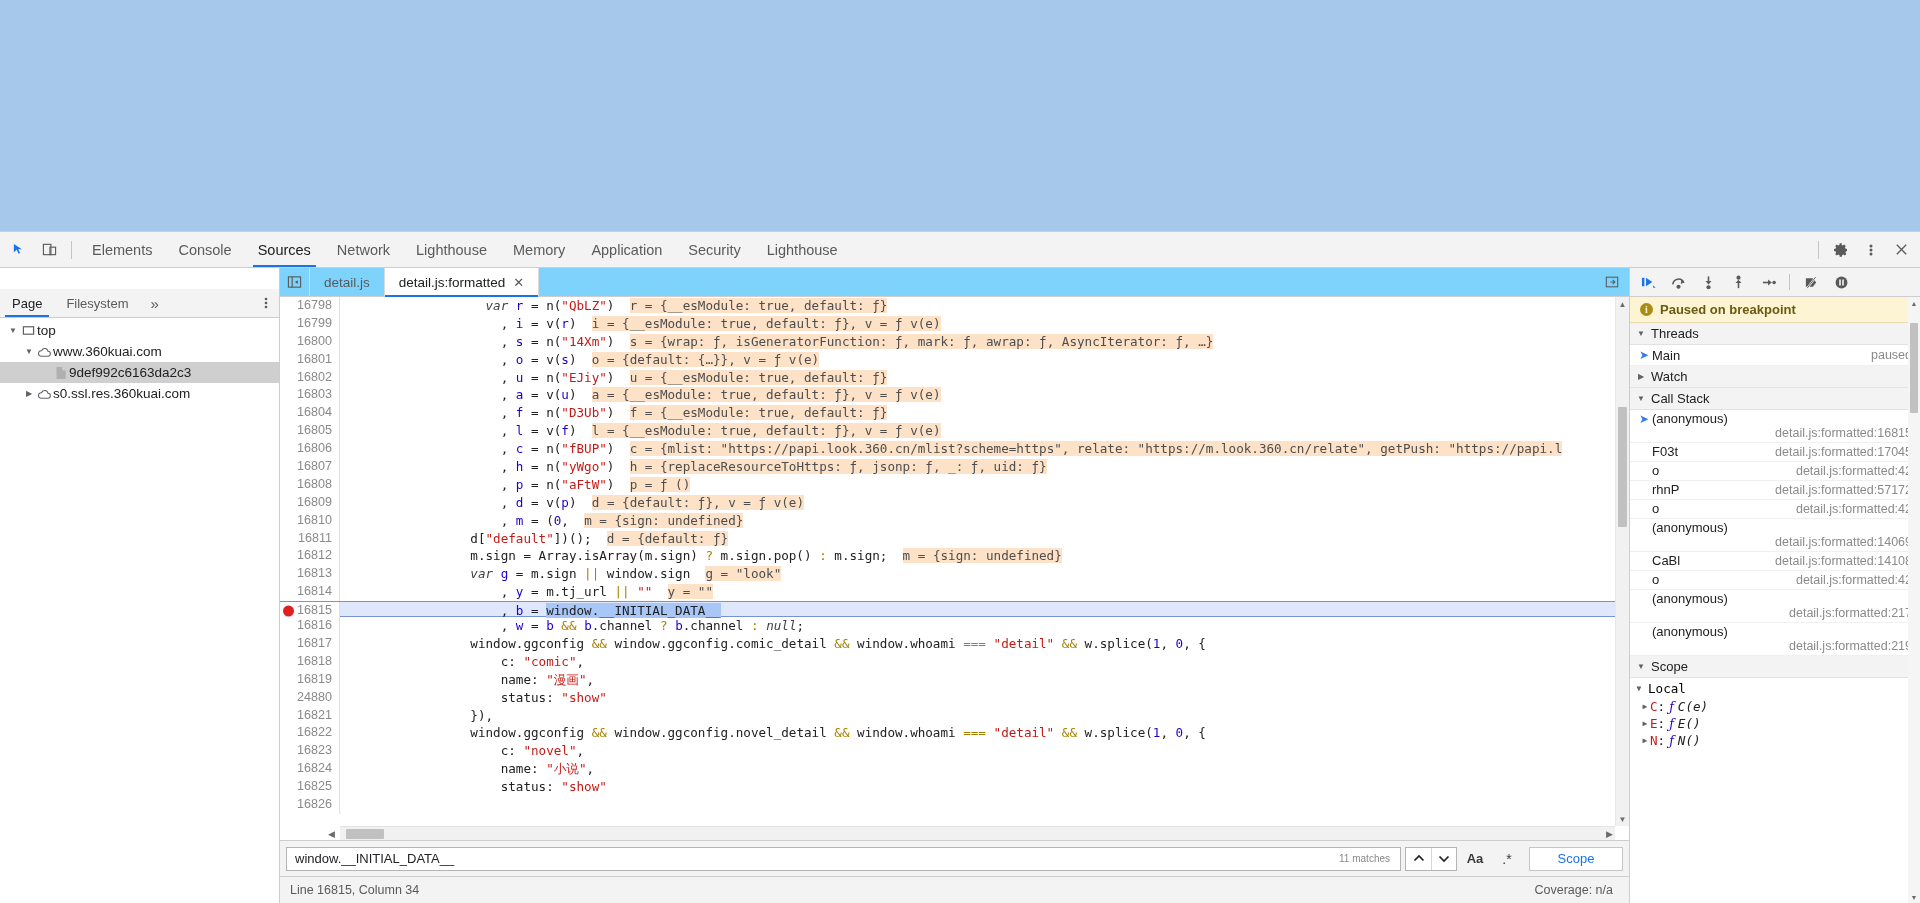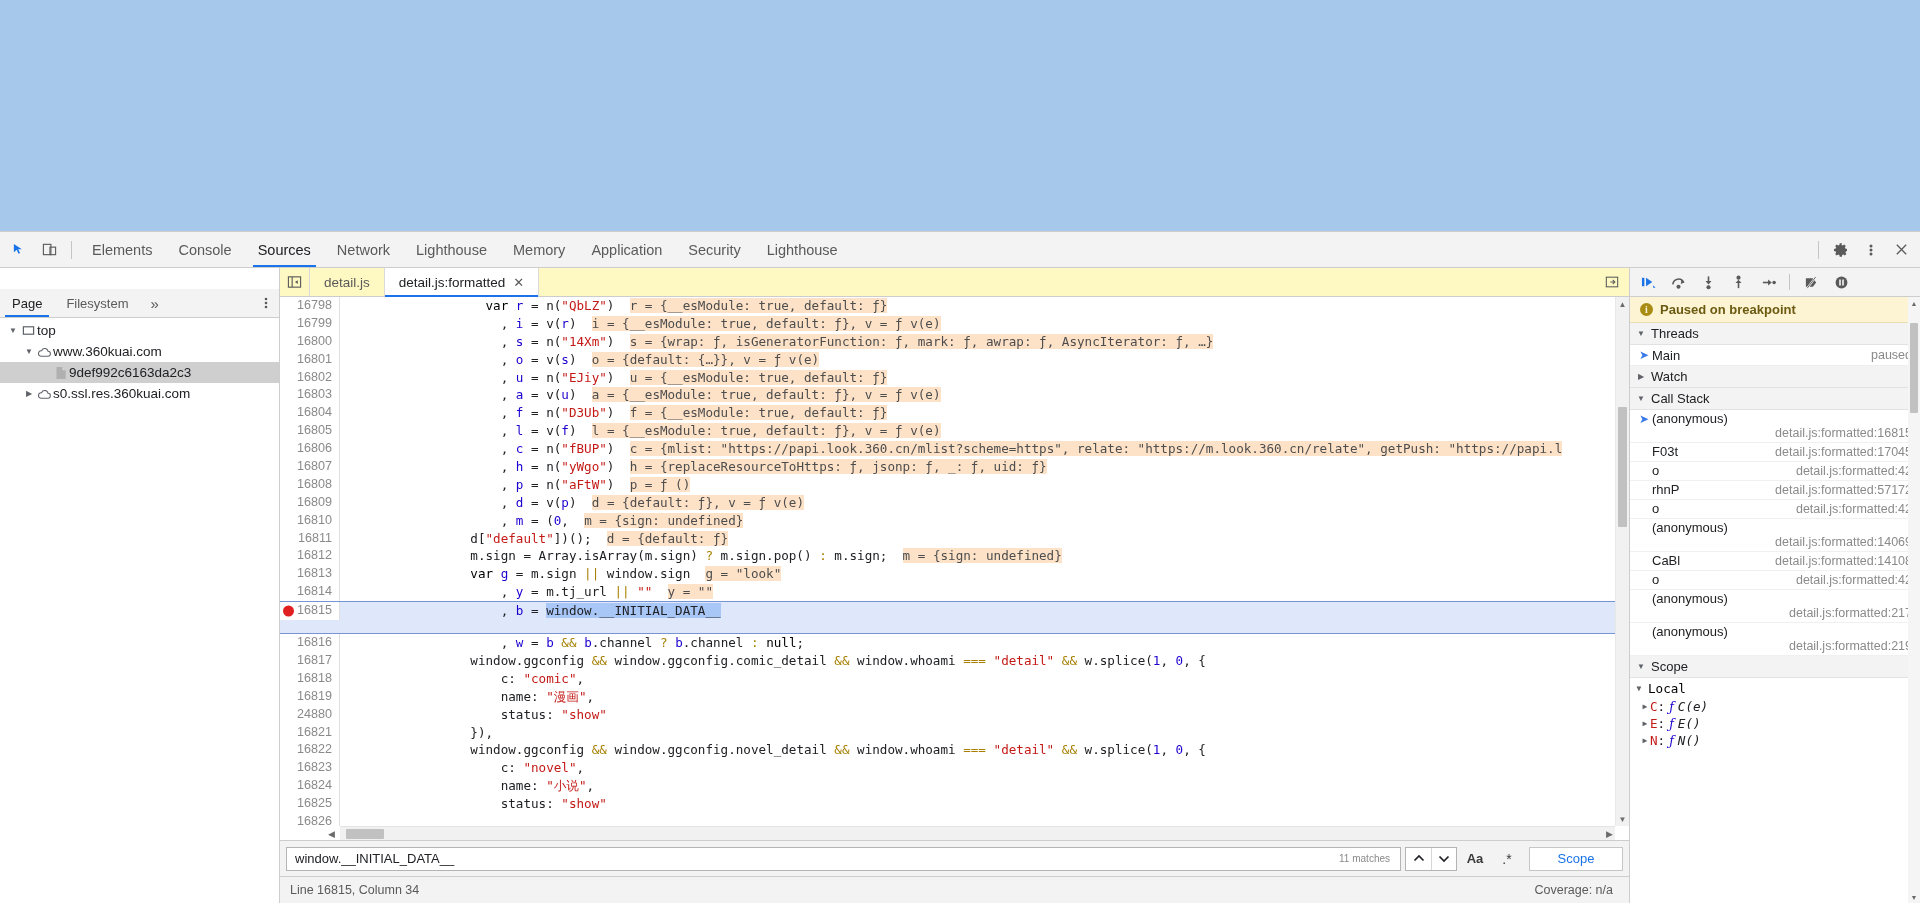--- a/index.html
+++ b/index.html
@@ -88,21 +88,21 @@
     width: 14px; flex: 0 0 14px; display: flex; align-items: center; justify-content: center;
     color: #5f6368; font-size: 8px;
   }
   .tree-ico { width: 17px; flex: 0 0 17px; display: flex; align-items: center; justify-content: center; }
 
   
   .editor-col { flex: 1 1 auto; display: flex; flex-direction: column; min-width: 0; min-height: 0; border-right: 1px solid #cdcdcd; }
   .editor-tabbar {
     height: 29px; flex: 0 0 29px;
     display: flex; align-items: stretch;
-    background: #fef9c3; border-bottom: 1px solid #cdcdcd;
+    background: #7dd3fc; border-bottom: 1px solid #cdcdcd;
   }
   .ed-sidebar-toggle { width: 30px; display:flex; align-items:center; justify-content:center; cursor:pointer; border-right: 1px solid #dadada; }
   .ed-tab {
     padding: 0 14px; display: flex; align-items: center; gap: 8px;
     font-size: 13.5px; color: #5a5a5a; cursor: pointer; position: relative;
     border-right: 1px solid #dadada;
   }
   .ed-tab.active { background: #fff; color: #202124; }
   .ed-tab.active::after {
     content: ""; position: absolute; left: 0; right: 0; bottom: -1px;
@@ -113,34 +113,34 @@
 
   
   .code-wrap { flex: 1 1 auto; position: relative; overflow: hidden; background: #fff; min-height: 0; }
   .code-scroll { position:absolute; inset: 0 14px 14px 0; overflow: hidden; }
   .code-line {
     display: flex; align-items: flex-start;
     height: 17.9px; line-height: 17.9px;
     font-family: "DejaVu Sans Mono", monospace;
     font-size: 12.6px; white-space: pre;
   }
-  .code-line.current { background: #dfe7fb; border-top: 1px solid #7694d4; border-bottom: 1px solid #7694d4; height: 33px; }
+  .code-line.current { background: #dfe7fb; border-top: 1px solid #7694d4; border-bottom: 1px solid #7694d4; height: 16px; }
   .gutter {
     flex: 0 0 60px; text-align: right; padding-right: 7px;
     color: #8a8a8a; background: #fff; position: relative;
     font-family: "Liberation Sans", sans-serif; font-size: 12.6px;
     border-right: 1px solid #e0e0e0;
   }
   .bp-dot {
     position: absolute; left: 3px; top: 50%; transform: translateY(-50%);
     width: 11px; height: 11px; border-radius: 50%; background: #e02020;
   }
   .code-text { padding-left: 9px; flex: 1 1 auto; overflow: hidden; }
   
-  .kw   { color: #000000; }
+  .kw   { color: #404040; font-style: italic; }
   .str  { color: #c41a16; }
   .num  { color: #1c00cf; }
   .op   { color: #a67f00; }
   .pln  { color: #202124; }
   .var  { color: #1c00cf; }
   .sel  { background: #a8c7f7; }
   .inline-val {
     background: #fde2c8; color: #4d4d4d;
     font-family: "DejaVu Sans Mono", monospace;
   }

